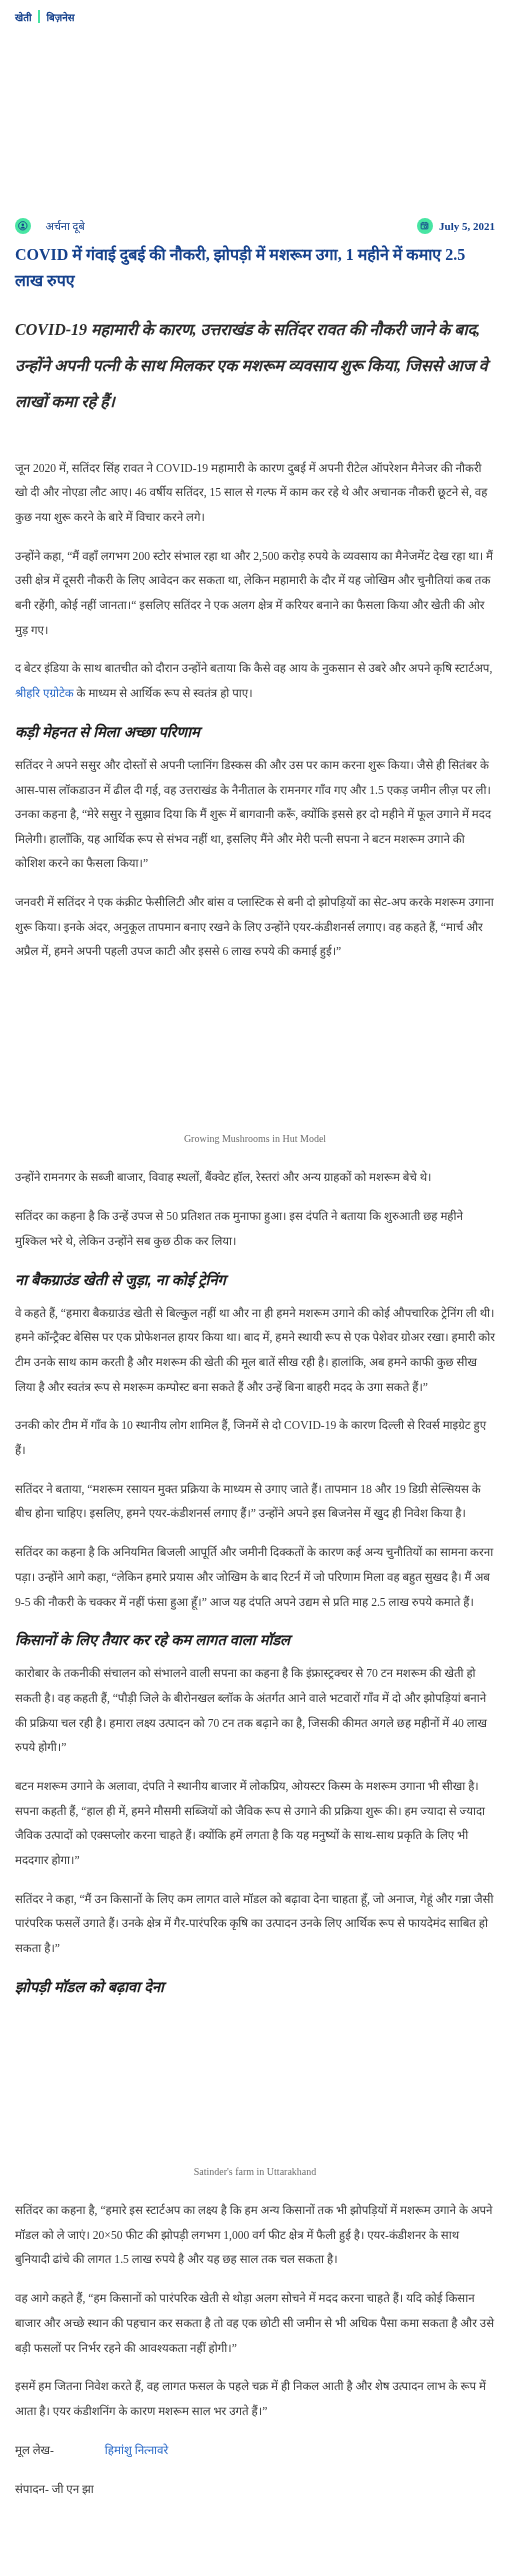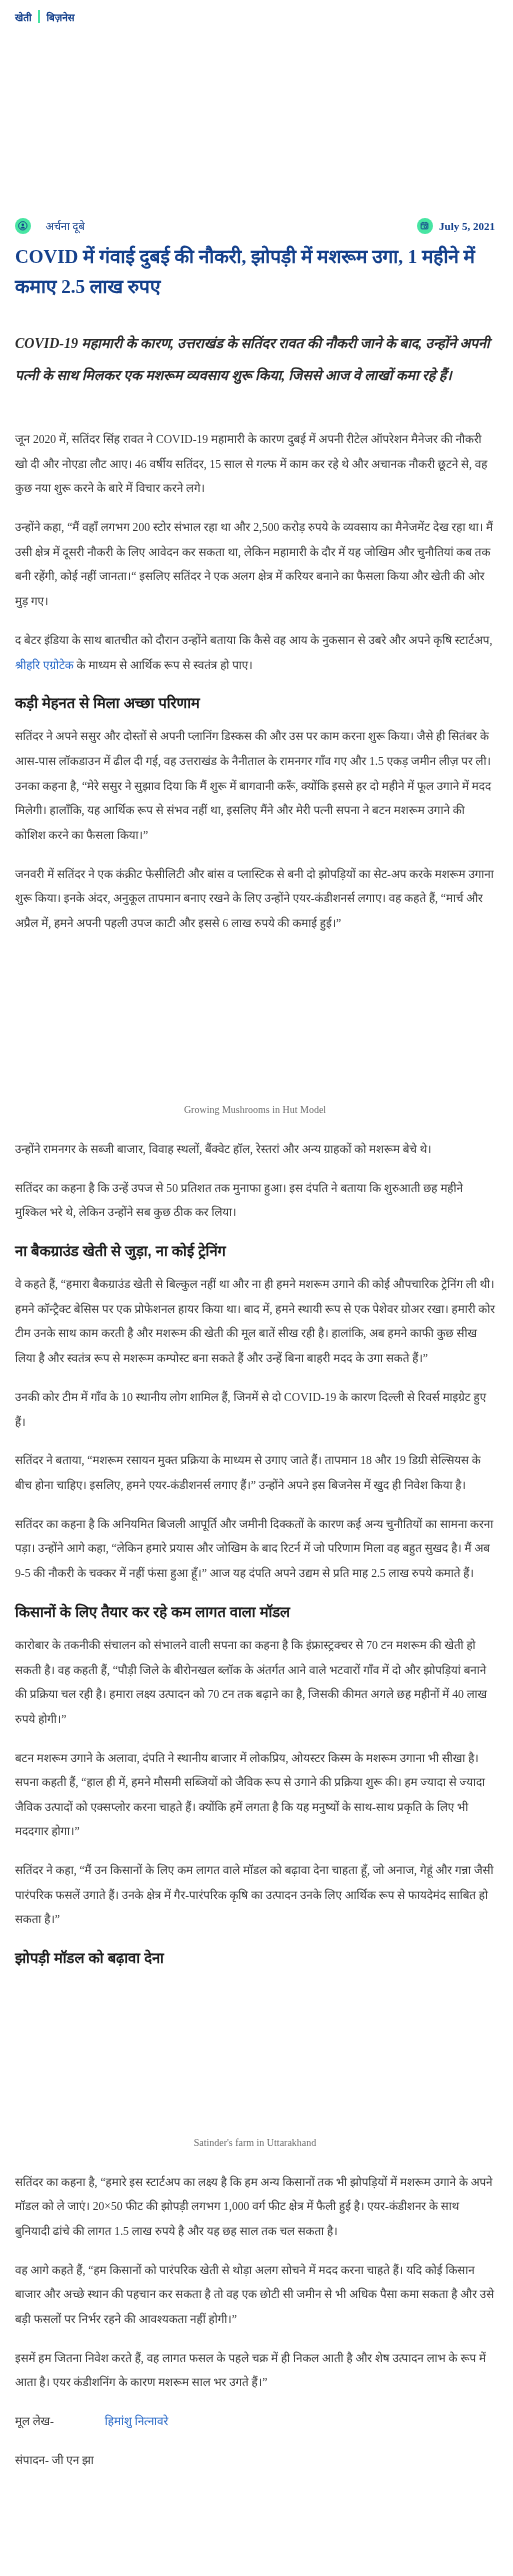--- a/index.html
+++ b/index.html
@@ -31,42 +31,42 @@
     background: #48e5a3; display: flex; align-items: center; justify-content: center;
     flex: 0 0 auto;
   }
   .icon-bubble svg { display: block; }
   .author-name { font-size: 11px; color: #15418c; font-weight: 500; text-decoration: none; cursor: pointer; margin-left: 8px; }
   .date-text { font-size: 11px; color: #15418c; font-weight: 700; }
 
   
   .article-title {
     margin-top: 8.2px;
-    font-size: 19px; line-height: 1.58; font-weight: 700;
+    font-size: 16px; line-height: 1.58; font-weight: 700;
     color: #15418c;
   }
 
   
   .article-dek {
-    margin-top: 26px;
+    margin-top: 19px;
     font-style: italic; font-weight: 600;
-    font-size: 14px; line-height: 2.25;
+    font-size: 16px; line-height: 2.25;
     color: #2d2d2d;
   }
 
   
   .article-body { margin-top: 37px; }
   .article-body p.body-para {
     font-size: 11.6px; line-height: 2.12; color: #3a3a3a;
     margin-bottom: 14.3px;
   }
   .article-body h2.section-heading {
     font-size: 14.7px; font-weight: 700; color: #1f1f1f;
     font-family: "Liberation Sans", "DejaVu Sans", sans-serif;
-    margin: 4.1px 0 11px 0; line-height: 1.5;
+    margin: 4.1px 0 11px 0; line-height: 1.5; font-style: italic;
   }
   .inline-link { color: #2a6ac8; text-decoration: none; cursor: pointer; }
 
   
   figure.image-figure { margin: 18px 0 20.5px 0; }
   .image-space { height: 145px; background: #ffffff; }
   figcaption.image-caption {
     text-align: center; font-size: 10px; color: #6f6f6f;
     margin-top: 4.1px; line-height: 1.4;
   }

